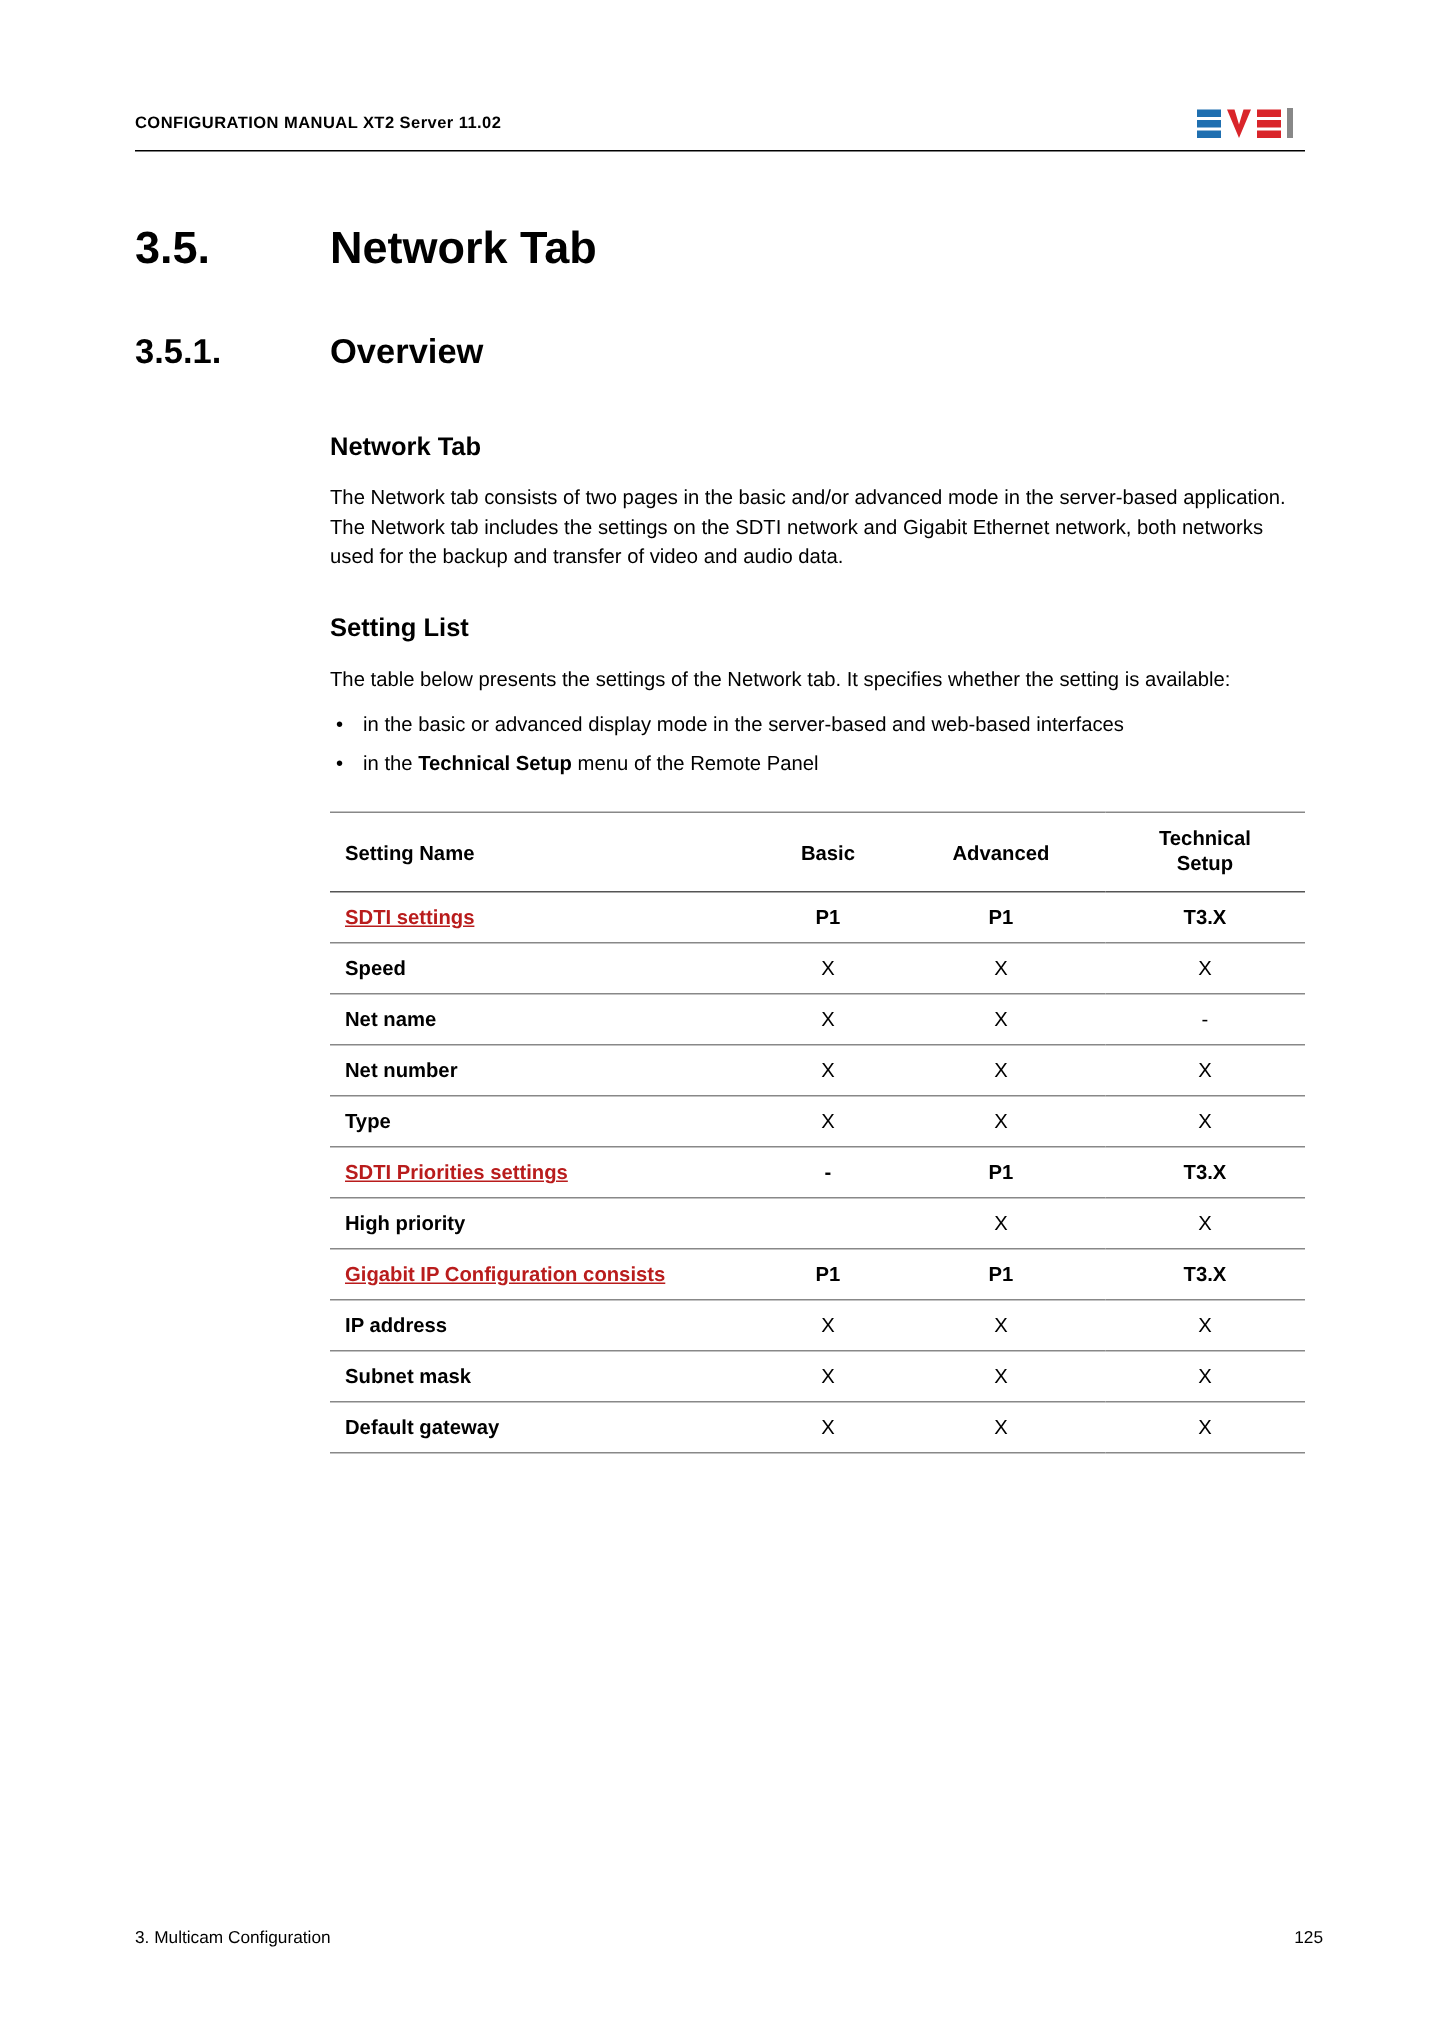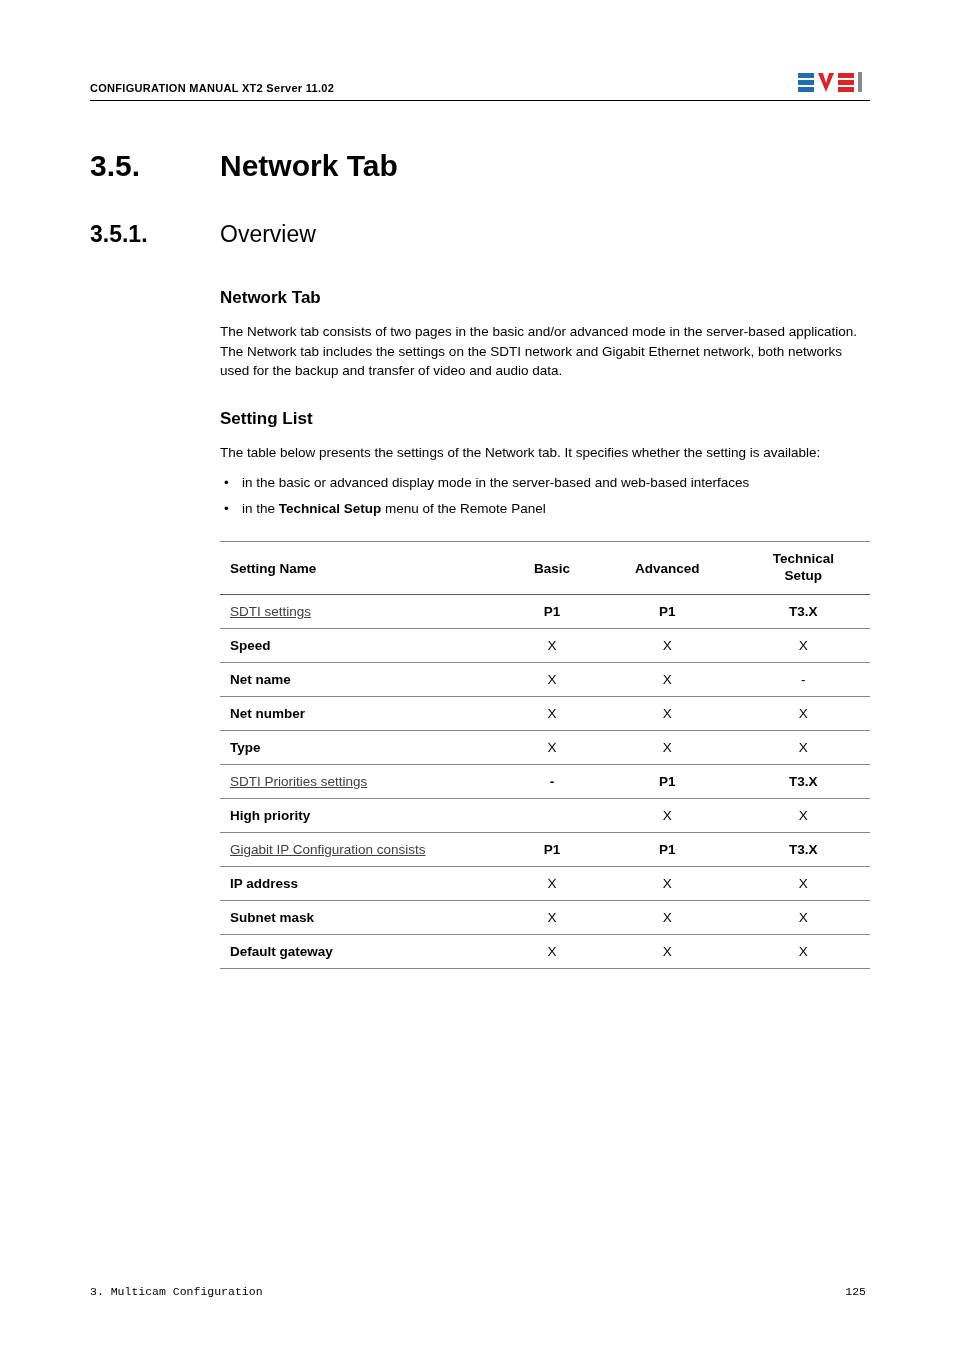--- a/index.html
+++ b/index.html
@@ -8,21 +8,21 @@
     background: #fff;
     color: #000;
     width: 954px;
     height: 1350px;
     position: relative;
     padding: 70px 84px 0 90px;
   }
   .header-row {
     display: flex;
     justify-content: space-between;
-    align-items: flex-end;
+    align-items: center;
     border-bottom: 1.5px solid #000;
     padding-bottom: 6px;
     margin-bottom: 48px;
   }
   .header-left {
     font-size: 11px;
     font-weight: bold;
     letter-spacing: 0.3px;
   }
   .logo {
@@ -49,21 +49,21 @@
     align-items: baseline;
     margin-bottom: 40px;
   }
   .h2-num {
     font-size: 23px;
     font-weight: bold;
     width: 130px;
   }
   .h2-title {
     font-size: 23px;
-    font-weight: normal;
+    font-weight: bold;
   }
   .content-indent {
     margin-left: 130px;
   }
   .h3 {
     font-size: 17px;
     font-weight: bold;
     margin-bottom: 14px;
   }
   .para {
@@ -103,34 +103,33 @@
     border-top: 1px solid #888;
     border-bottom: 1.5px solid #555;
     font-weight: bold;
     vertical-align: middle;
   }
   th.col-name { width: 44%; }
   th.col-b, th.col-a, th.col-t { text-align: center; }
   td.center { text-align: center; }
   td.bold, th { font-weight: bold; }
   .link {
-    color: #404040;
+    color: #b91c1c;
     text-decoration: underline;
-    font-weight: normal;
+    font-weight: bold;
   }
   .footer {
     position: absolute;
     bottom: 52px;
     left: 90px;
-    right: 88px;
+    right: 72px;
     display: flex;
     justify-content: space-between;
     font-size: 11.5px;
     border-top: none;
-    font-family: Liberation Mono, monospace;
   }
   .tech-setup-lines { line-height: 1.25; text-align: center; }
 </style>
 </head>
 <body>
 
 <div class="header-row">
   <div class="header-left">CONFIGURATION MANUAL  XT2 Server 11.02</div>
   <div class="logo">
     <svg width="72" height="24" viewBox="0 0 72 24">

